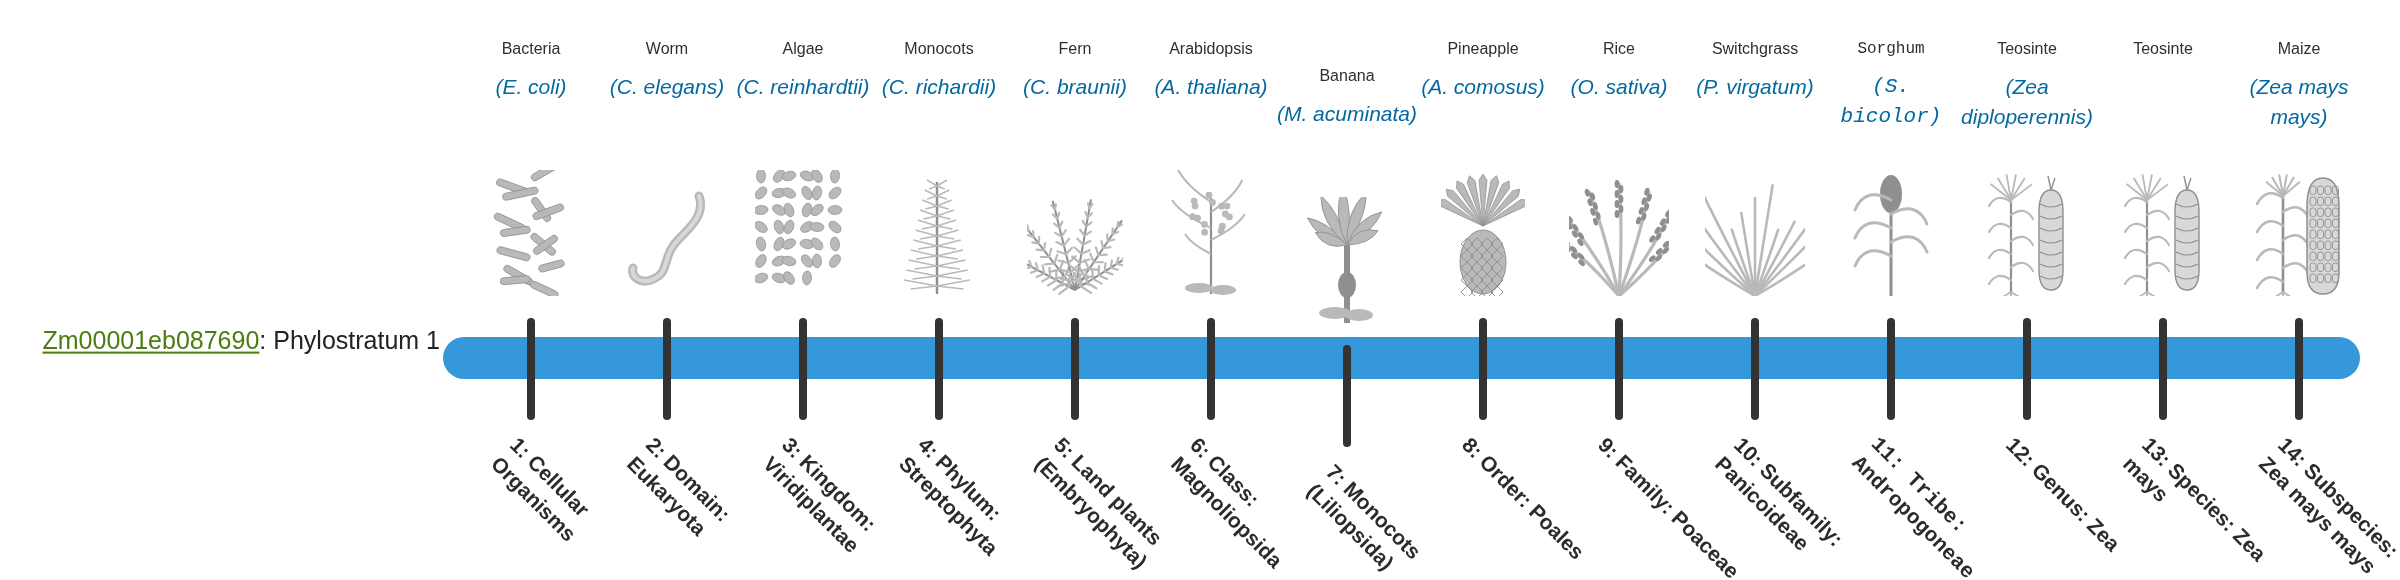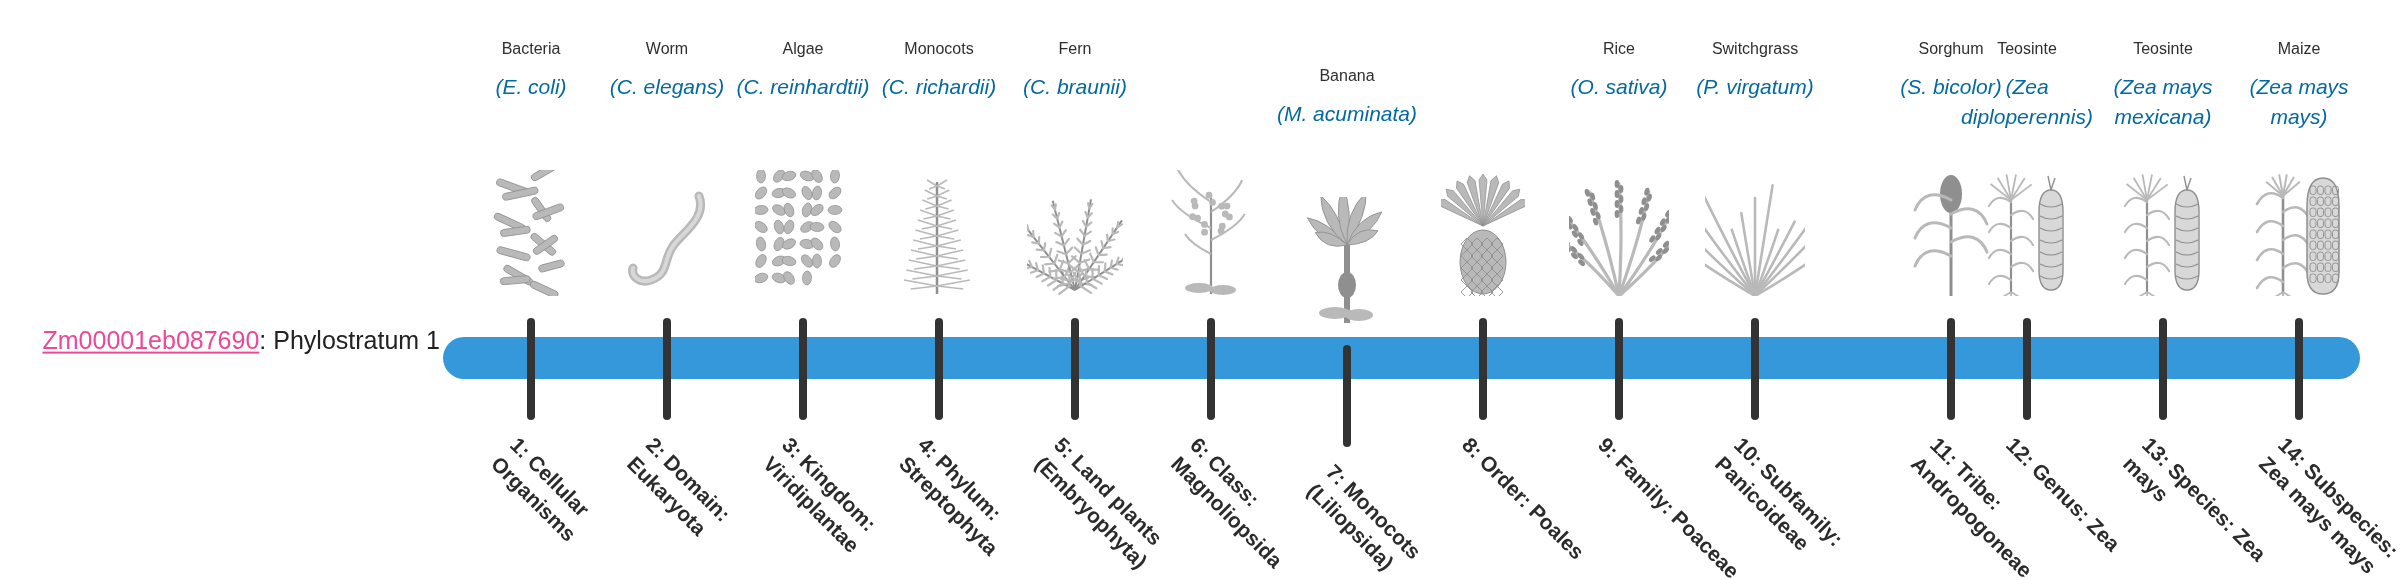--- a/index.html
+++ b/index.html
@@ -28,21 +28,21 @@
     left: 40px;
     top: 340px;
     width: 400px;
     text-align: right;
     font-size: 25px;
     line-height: 1.15;
     white-space: nowrap;
     transform: translateY(-50%);
   }
   #gene-label .gene-id {
-    color: #ec4899;
+    color: #4d7c0f;
     text-decoration: underline;
     text-underline-offset: 3px;
     cursor: pointer;
   }
   #gene-label .gene-strat { color: #222222; }
 
   
   #track {
     position: absolute;
     left: 463px;
@@ -461,20 +461,24 @@
               <path d="M0 -63 L-2.181818181818181 -68 M0 -63 L2.181818181818181 -68" stroke="#b9b9b9" stroke-width="2.2" fill="none" stroke-linecap="round"></path>
             </g>
           </svg>
         </div>
         <div class="tick"></div>
         <div class="rank-wrap">
           <div class="rank">5: Land plants (Embryophyta)</div>
         </div>
       </div>
       <div class="column" style="left: 680px;">
+        <div class="sp-names">
+          <div class="sp-common">Arabidopsis</div>
+          <div class="sp-sci">(A. thaliana)</div>
+        </div>
         <div class="illus">
           <svg width="92" height="126" viewBox="0 0 92 126">
             <path d="M46 124 L46 28" stroke="#8f8f8f" stroke-width="2.2" fill="none"></path>
             <path d="M46 32 q -26 -17 -33.800000000000004 -34" stroke="#b9b9b9" stroke-width="2" fill="none"></path>
             <path d="M46 42 q 24 -16 31.200000000000003 -32" stroke="#b9b9b9" stroke-width="2" fill="none"></path>
             <path d="M46 58 q -30 -14 -39 -28" stroke="#b9b9b9" stroke-width="2" fill="none"></path>
             <path d="M46 70 q 26 -13 33.800000000000004 -26" stroke="#b9b9b9" stroke-width="2" fill="none"></path>
             <path d="M46 84 q -20 -10 -26 -20" stroke="#b9b9b9" stroke-width="2" fill="none"></path>
             <circle cx="60.3" cy="44.0" r="3.4" fill="#b9b9b9"></circle>
             <circle cx="57.3" cy="56.2" r="3.4" fill="#b9b9b9"></circle>
@@ -532,20 +536,24 @@
             <ellipse cx="38" cy="116" rx="16" ry="6" fill="#b9b9b9"></ellipse>
             <ellipse cx="62" cy="118" rx="14" ry="6" fill="#b9b9b9"></ellipse>
           </svg>
         </div>
         <div class="tick"></div>
         <div class="rank-wrap">
           <div class="rank">7: Monocots (Liliopsida)</div>
         </div>
       </div>
       <div class="column" style="left: 952px;">
+        <div class="sp-names">
+          <div class="sp-common">Pineapple</div>
+          <div class="sp-sci">(A. comosus)</div>
+        </div>
         <div class="illus">
           <svg width="84" height="126" viewBox="0 0 84 126">
             <g transform="translate(42,56) rotate(-60)">
               <path d="M0 0 L-4 -46 L0 -52 L4 -46 Z" fill="#b9b9b9" stroke="#8f8f8f" stroke-width="0.7"></path>
             </g>
             <g transform="translate(42,56) rotate(-45)">
               <path d="M0 0 L-4 -46 L0 -52 L4 -46 Z" fill="#b9b9b9" stroke="#8f8f8f" stroke-width="0.7"></path>
             </g>
             <g transform="translate(42,56) rotate(-30)">
               <path d="M0 0 L-4 -46 L0 -52 L4 -46 Z" fill="#b9b9b9" stroke="#8f8f8f" stroke-width="0.7"></path>
@@ -726,21 +734,21 @@
             <g transform="translate(50,126) rotate(48)">
               <path d="M0 0 q 8 -38.5 12 -70" stroke="#b9b9b9" stroke-width="2.6" fill="none" stroke-linecap="round"></path>
             </g>
           </svg>
         </div>
         <div class="tick"></div>
         <div class="rank-wrap">
           <div class="rank">10: Subfamily: Panicoideae</div>
         </div>
       </div>
-      <div class="column" style="left: 1420px;">
+      <div class="column" style="left: 1360px; font-family: Liberation Mono, monospace;">
         <div class="sp-names">
           <div class="sp-common">Sorghum</div>
           <div class="sp-sci">(S. bicolor)</div>
         </div>
         <div class="illus">
           <svg width="96" height="126" viewBox="0 0 96 126">
             <path d="M48 126 L48 34" stroke="#8f8f8f" stroke-width="3" fill="none"></path>
             <ellipse cx="48" cy="24" rx="11" ry="19" fill="#8f8f8f"></ellipse>
             <path d="M48 30 q -26 -14 -36 10" stroke="#b9b9b9" stroke-width="3" fill="none" stroke-linecap="round"></path>
             <path d="M48 44 q 26 -14 36 10" stroke="#b9b9b9" stroke-width="3" fill="none" stroke-linecap="round"></path>
@@ -802,21 +810,20 @@
           </svg>
         </div>
         <div class="tick"></div>
         <div class="rank-wrap">
           <div class="rank">12: Genus: Zea</div>
         </div>
       </div>
       <div class="column" style="left: 1632px;">
         <div class="sp-names">
           <div class="sp-common">Teosinte</div>
-          <div class="sp-sci">(Zea mays mexicana)</div>
         </div>
         <div class="illus">
           <svg width="84" height="126" viewBox="0 0 84 126">
             <path d="M26 122 L26 30" stroke="#8f8f8f" stroke-width="2.2" fill="none"></path>
             <path d="M26 110 q -14 -10 -22 4" stroke="#b9b9b9" stroke-width="2.2" fill="none" stroke-linecap="round"></path>
             <path d="M26 97 q 14 -10 22 4" stroke="#b9b9b9" stroke-width="2.2" fill="none" stroke-linecap="round"></path>
             <path d="M26 84 q -14 -10 -22 4" stroke="#b9b9b9" stroke-width="2.2" fill="none" stroke-linecap="round"></path>
             <path d="M26 71 q 14 -10 22 4" stroke="#b9b9b9" stroke-width="2.2" fill="none" stroke-linecap="round"></path>
             <path d="M26 58 q -14 -10 -22 4" stroke="#b9b9b9" stroke-width="2.2" fill="none" stroke-linecap="round"></path>
             <path d="M26 45 q 14 -10 22 4" stroke="#b9b9b9" stroke-width="2.2" fill="none" stroke-linecap="round"></path>

